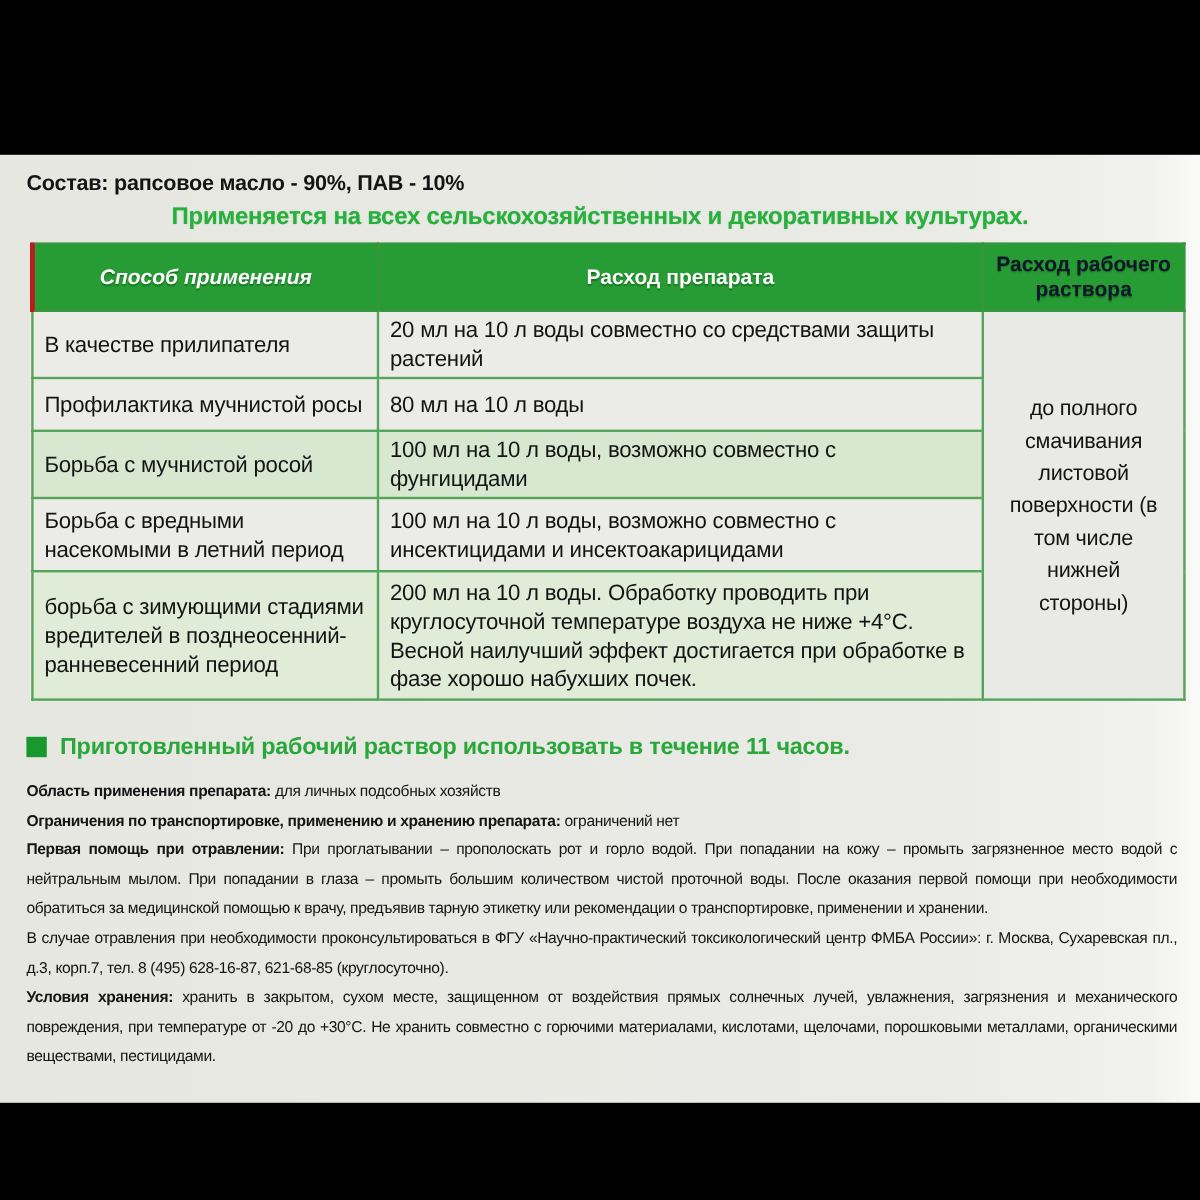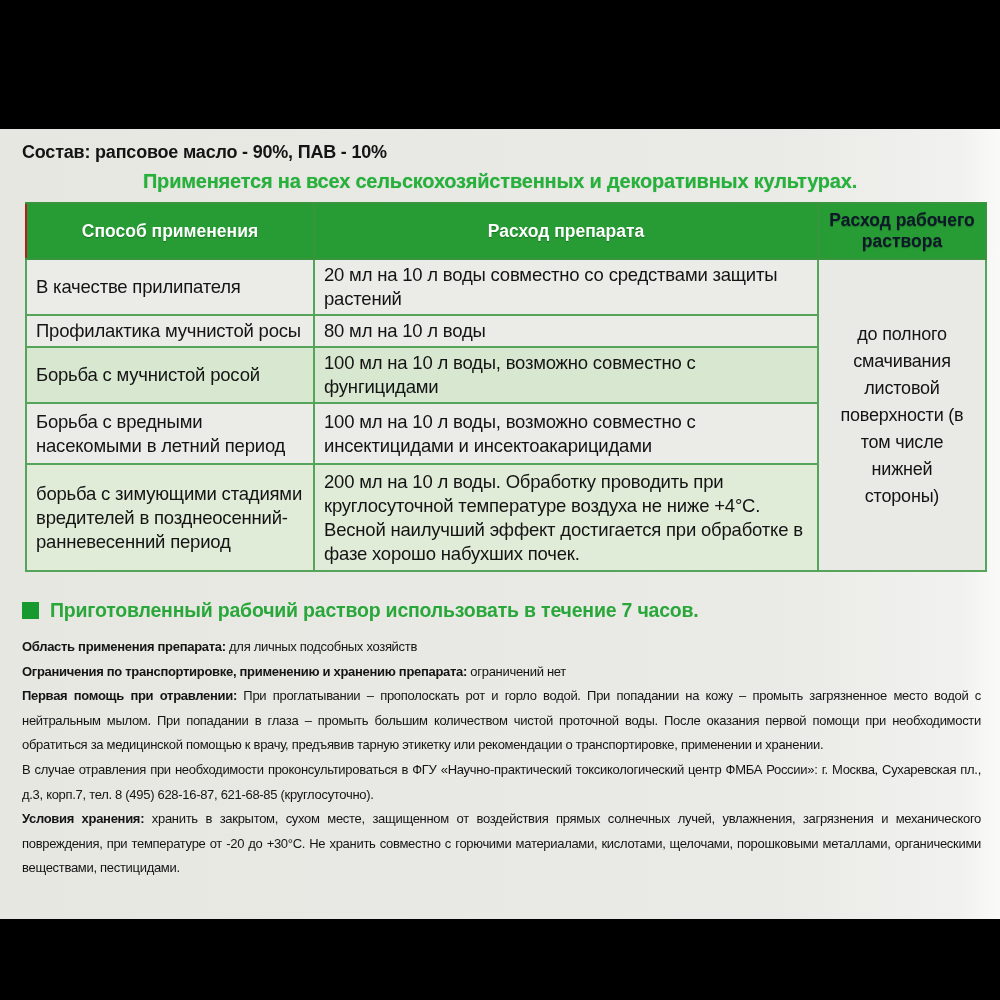--- a/index.html
+++ b/index.html
@@ -44,33 +44,33 @@
     background:#279c34;
     color:#fff;
     font-size:17.5px; font-weight:bold;
     line-height:21px;
     height:50px;
     padding:2px 6px;
     border:2px solid #38953e;
     border-left:2px solid #c9dc42;
     text-shadow:0 1px 1px rgba(0,60,10,.4);
   }
-  .usage-table th:first-child { border-left:2px solid #b91c1c; }
+  .usage-table th:first-child { border-left:4px solid #b91c1c;font-style:italic; }
   .usage-table th.col3 { color:#0f172a; }
   .usage-table td {
     border:2px solid #54a45a;
     font-size:18.5px;
     line-height:24px;
     letter-spacing:-0.2px;
     padding:3px 9px;
     background:#ebece7;
     vertical-align:middle;
   }
   tr.row-1 { height:52px;border-radius:17px; }
-  tr.row-2 { height:32px; }
+  tr.row-2 { height:44px; }
   tr.row-3 { height:35px; }
   tr.row-4 { height:61px; }
   tr.row-5 { height:107px; }
   tr.tint-strong td.method, tr.tint-strong td.dosage { background:#d8e7d0; }
   tr.tint-soft  td.method, tr.tint-soft  td.dosage { background:#e0ebd8; }
   td.solution {
     background:#e9eae5;
     text-align:center;
     font-size:18px;
     line-height:27px;
@@ -136,21 +136,21 @@
       </tr>
       <tr class="row-5 tint-soft">
         <td class="method">борьба с зимующими стадиями вредителей в позднеосенний-ранневесенний период</td>
         <td class="dosage">200 мл на 10 л воды. Обработку проводить при круглосуточной температуре воздуха не ниже +4°С. Весной наилучший эффект достигается при обработке в фазе хорошо набухших почек.</td>
       </tr>
     </tbody>
   </table>
 
   <div class="note-line">
     <span class="note-square"></span>
-    <span class="note-text">Приготовленный рабочий раствор использовать в течение 7 часов.</span>
+    <span class="note-text">Приготовленный рабочий раствор использовать в течение 11 часов.</span>
   </div>
 
   <div class="paras">
     <p><span class="plabel">Область применения препарата:</span><span> для личных подсобных хозяйств</span></p>
     <p><span class="plabel">Ограничения по транспортировке, применению и хранению препарата:</span><span> ограничений нет</span></p>
     <p><span class="plabel">Первая помощь при отравлении:</span><span> При проглатывании – прополоскать рот и горло водой. При попадании на кожу – промыть загрязненное место водой с нейтральным мылом. При попадании в глаза – промыть большим количеством чистой проточной воды. После оказания первой помощи при необходимости обратиться за медицинской помощью к врачу, предъявив тарную этикетку или рекомендации о транспортировке, применении и хранении.</span></p>
     <p><span class="plabel"></span><span>В случае отравления при необходимости проконсультироваться в ФГУ «Научно-практический токсикологический центр ФМБА России»: г. Москва, Сухаревская пл., д.3, корп.7, тел. 8 (495) 628-16-87, 621-68-85 (круглосуточно).</span></p>
     <p><span class="plabel">Условия хранения:</span><span> хранить в закрытом, сухом месте, защищенном от воздействия прямых солнечных лучей, увлажнения, загрязнения и механического повреждения, при температуре от -20 до +30°С. Не хранить совместно с горючими материалами, кислотами, щелочами, порошковыми металлами, органическими веществами, пестицидами.</span></p>
   </div>
 

